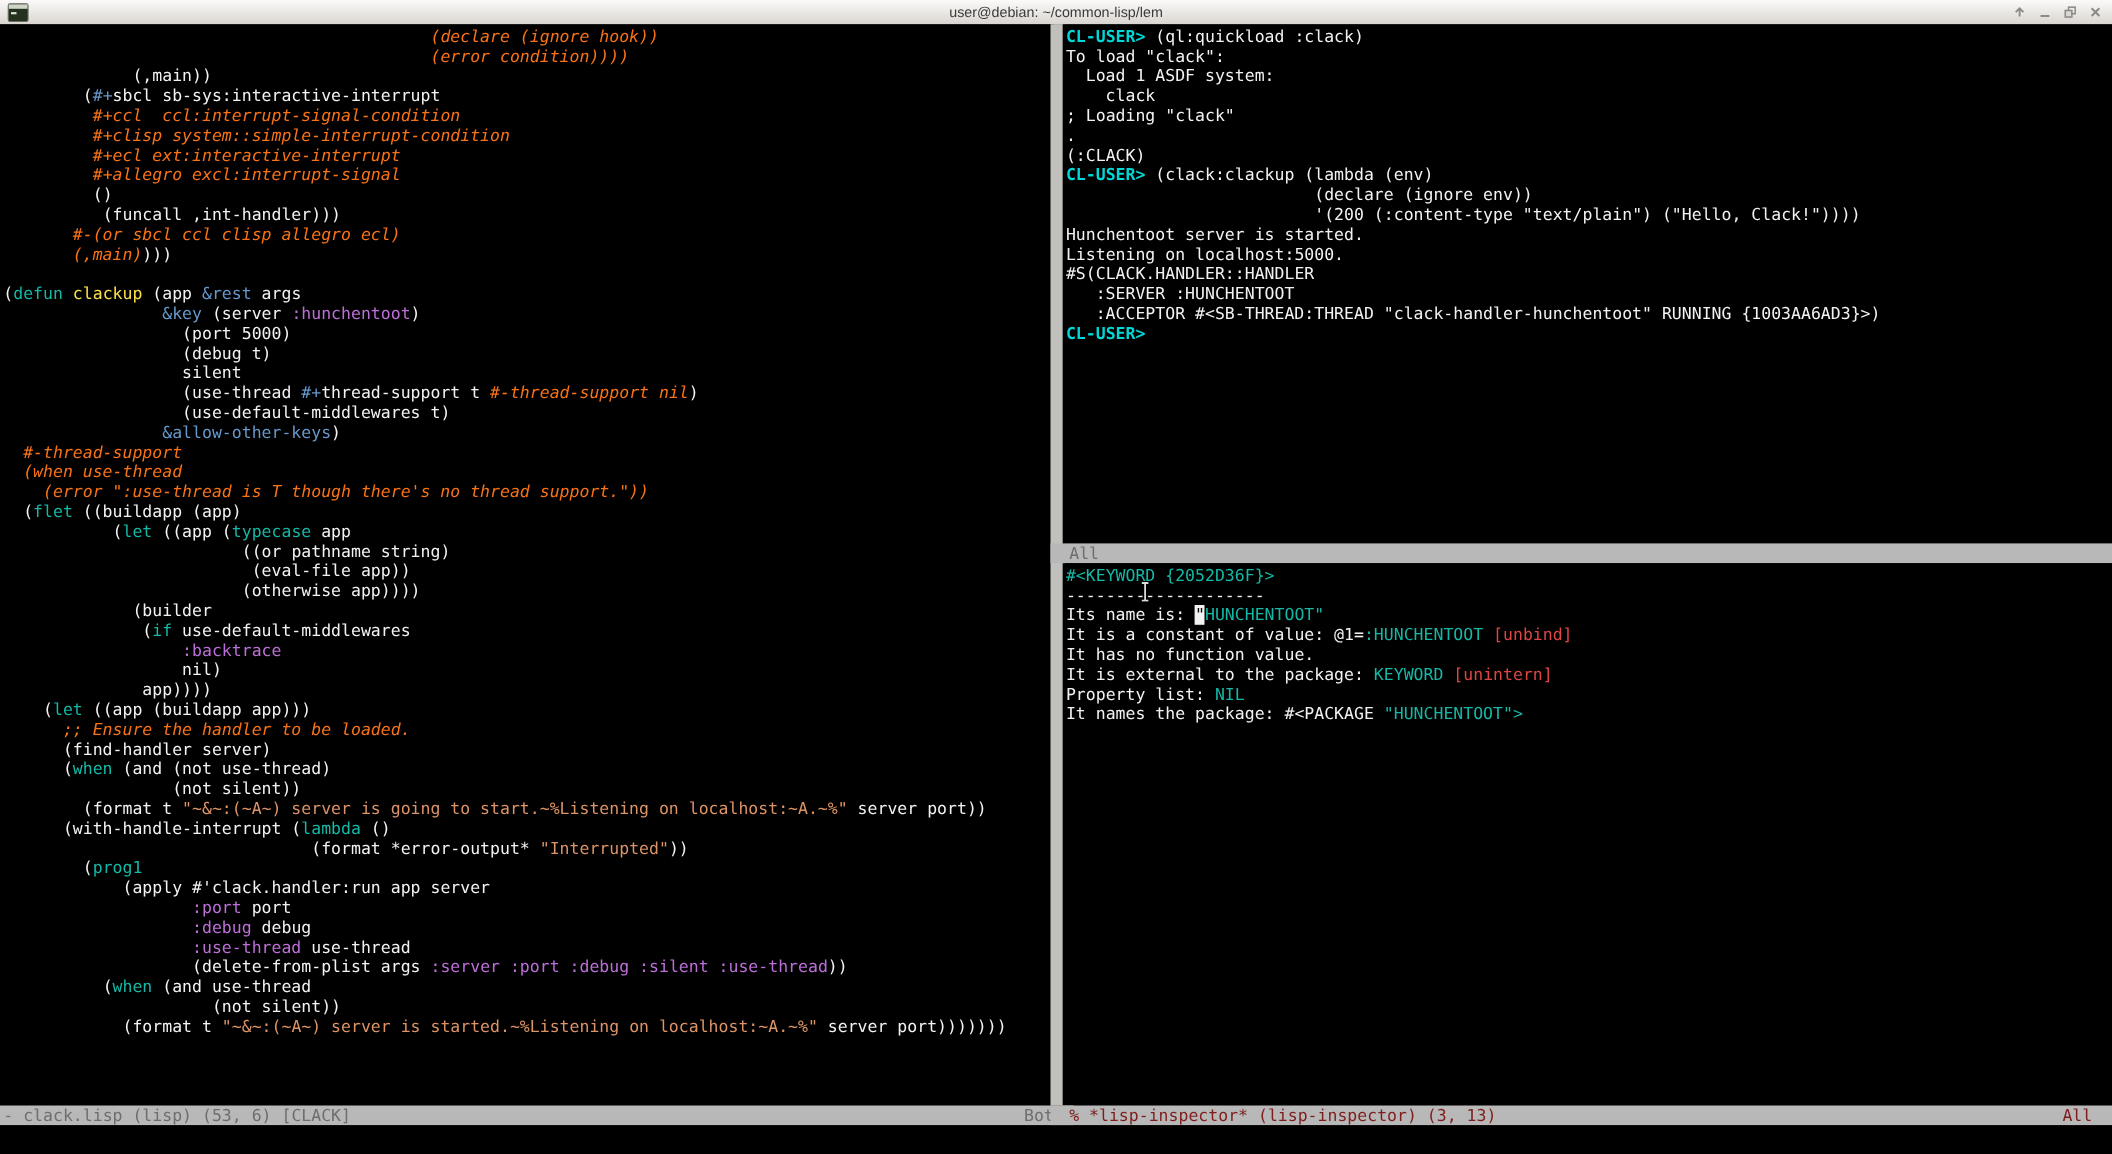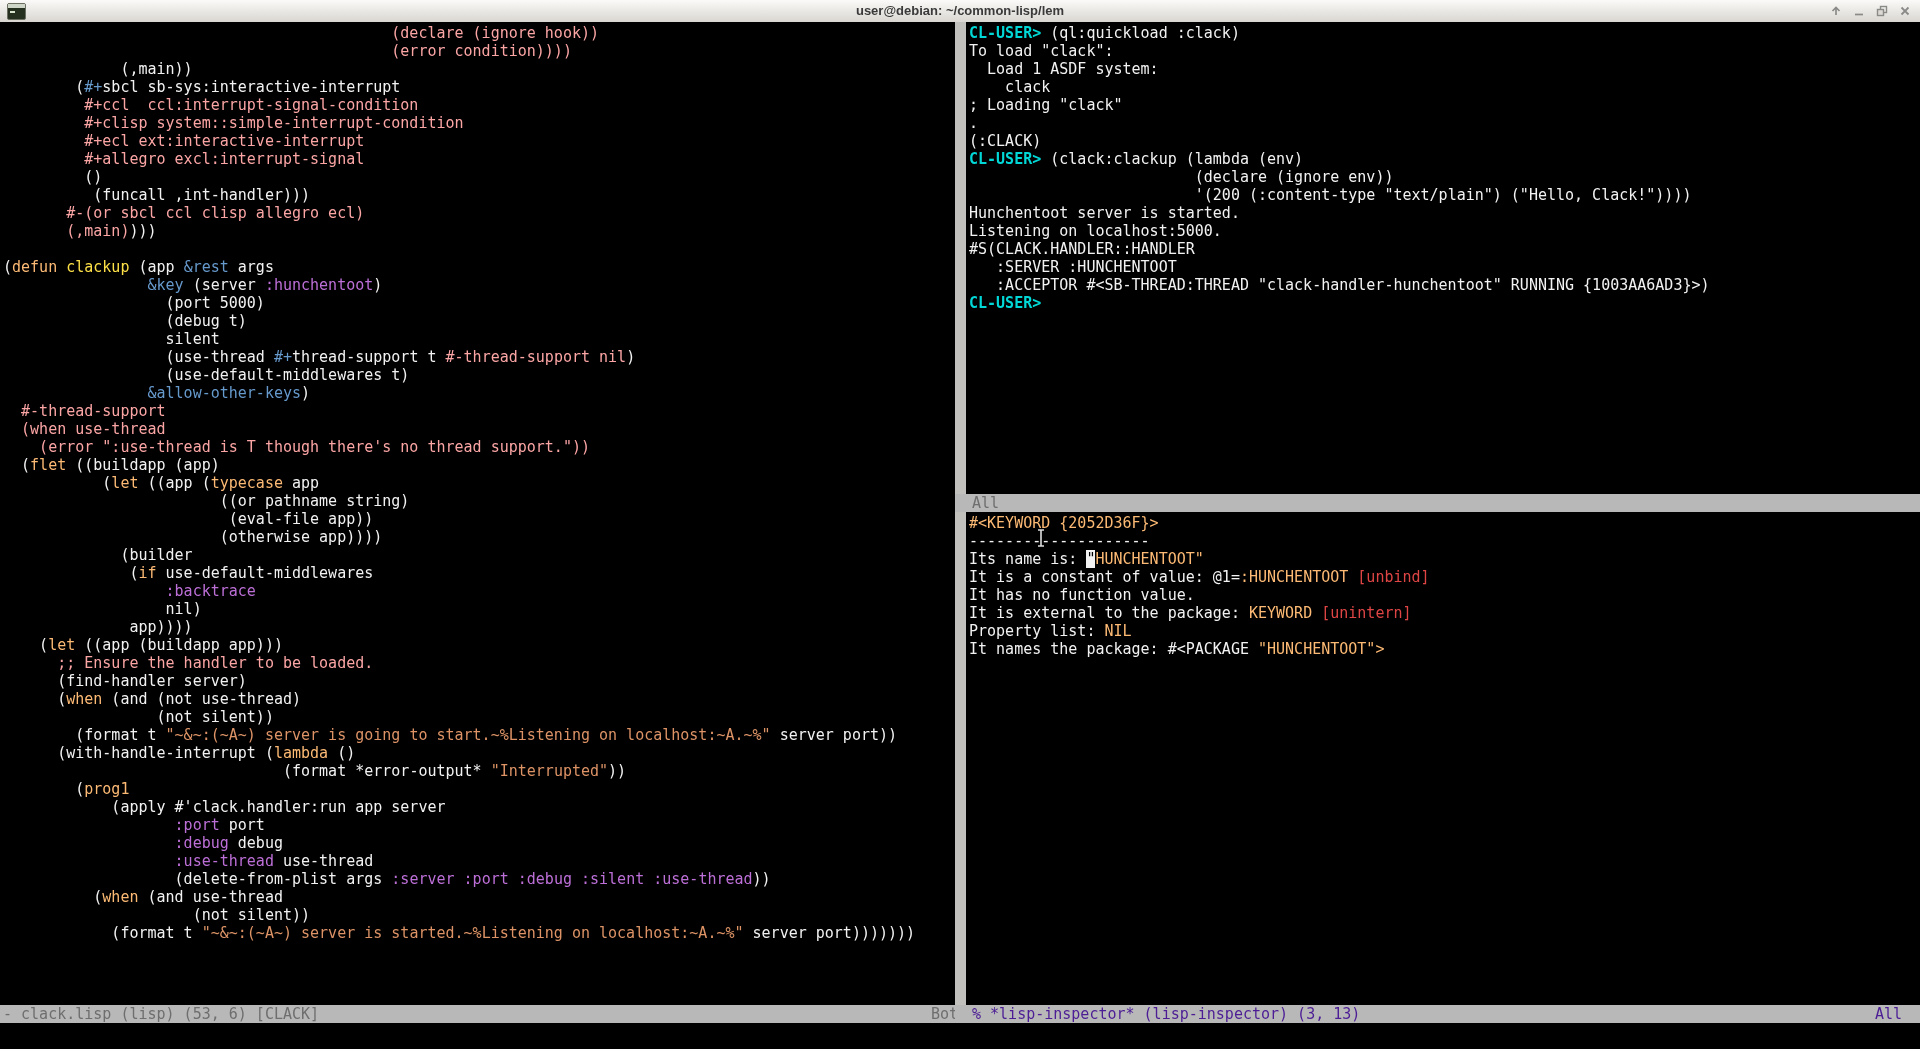--- a/index.html
+++ b/index.html
@@ -21,21 +21,21 @@
   .win-icon::before {
     content:""; position:absolute; left:0; top:0; width:100%; height:4px;
     background:#cfd6c8;
   }
   .win-icon::after {
     content:""; position:absolute; left:2px; top:7px; width:5px; height:2px;
     background:#d8e6d0;
   }
   .win-title {
     position:absolute; left:0; width:100%; text-align:center;
-    font-family:"Liberation Sans", sans-serif; font-size:13px; font-weight:bold;
+    font-family:"Liberation Sans", sans-serif; font-size:13px; font-weight:normal;
     color:#3a3a3a; line-height:22px;
   }
   .win-buttons {
     position:absolute; right:8px; top:0; height:22px;
     display:flex; align-items:center; gap:9px;
   }
   .win-btn { width:14px; height:14px; display:inline-flex; align-items:center; justify-content:center; }
   .win-btn svg { display:block; }
   
   .pane {
@@ -46,39 +46,39 @@
   .pane-editor    { left:0;     top:22px;  width:955px; height:983px; }
   .pane-repl      { left:966px; top:22px;  width:954px; height:472px; }
   .pane-inspector { left:966px; top:512px; width:954px; height:493px; }
   .divider {
     position:absolute; left:955px; top:22px; width:11px; height:983px;
     background:#c2c0bd; border-right:2px solid #efeeec;
   }
   .line { height:18px; white-space:pre; }
   
   .c-w  { color:#f2f2f2; }
-  .c-o  { color:#fca5a5; }
+  .c-o  { color:#f97316;font-style:italic; }
   .c-s  { color:#dd9366; }
-  .c-cy { color:#fdba74; }
+  .c-cy { color:#14b8a6; }
   .c-pr { color:#00d7d7; font-weight:bold; }
   .c-fn { color:#fde047; }
   .c-ll { color:#6699cc; }
   .c-kw { color:#bd6fd8; }
   .c-rd { color:#df4545; }
   .c-cur{ background:#f2f2f2; color:#000; }
   
   .statusbar {
     position:absolute; height:18px; background:#b8b8b8;
     font-size:15px; line-height:18px; white-space:pre;
     display:flex; justify-content:space-between;
     color:#6e6e6e;
   }
   .statusbar-editor    { left:0;     top:1005px; width:955px; padding:0 18px 0 3px; }
   .statusbar-mid       { left:955px; top:494px;  width:965px; padding:0 18px 0 17px; box-sizing:border-box; }
-  .statusbar-inspector { left:955px; top:1005px; width:965px; padding:0 18px 0 17px; box-sizing:border-box; color:#4c1d95; }
+  .statusbar-inspector { left:955px; top:1005px; width:965px; padding:0 18px 0 17px; box-sizing:border-box; color:#7f1d1d; }
   .echo-area { position:absolute; left:0; top:1023px; width:1920px; height:26px; background:#000; }
   .ibeam { position:absolute; left:1036px; top:529px; }
 </style>
 </head>
 <body>
 
 <div class="titlebar">
   <div class="win-icon"></div>
   <div class="win-title">user@debian: ~/common-lisp/lem</div>
   <div class="win-buttons">

